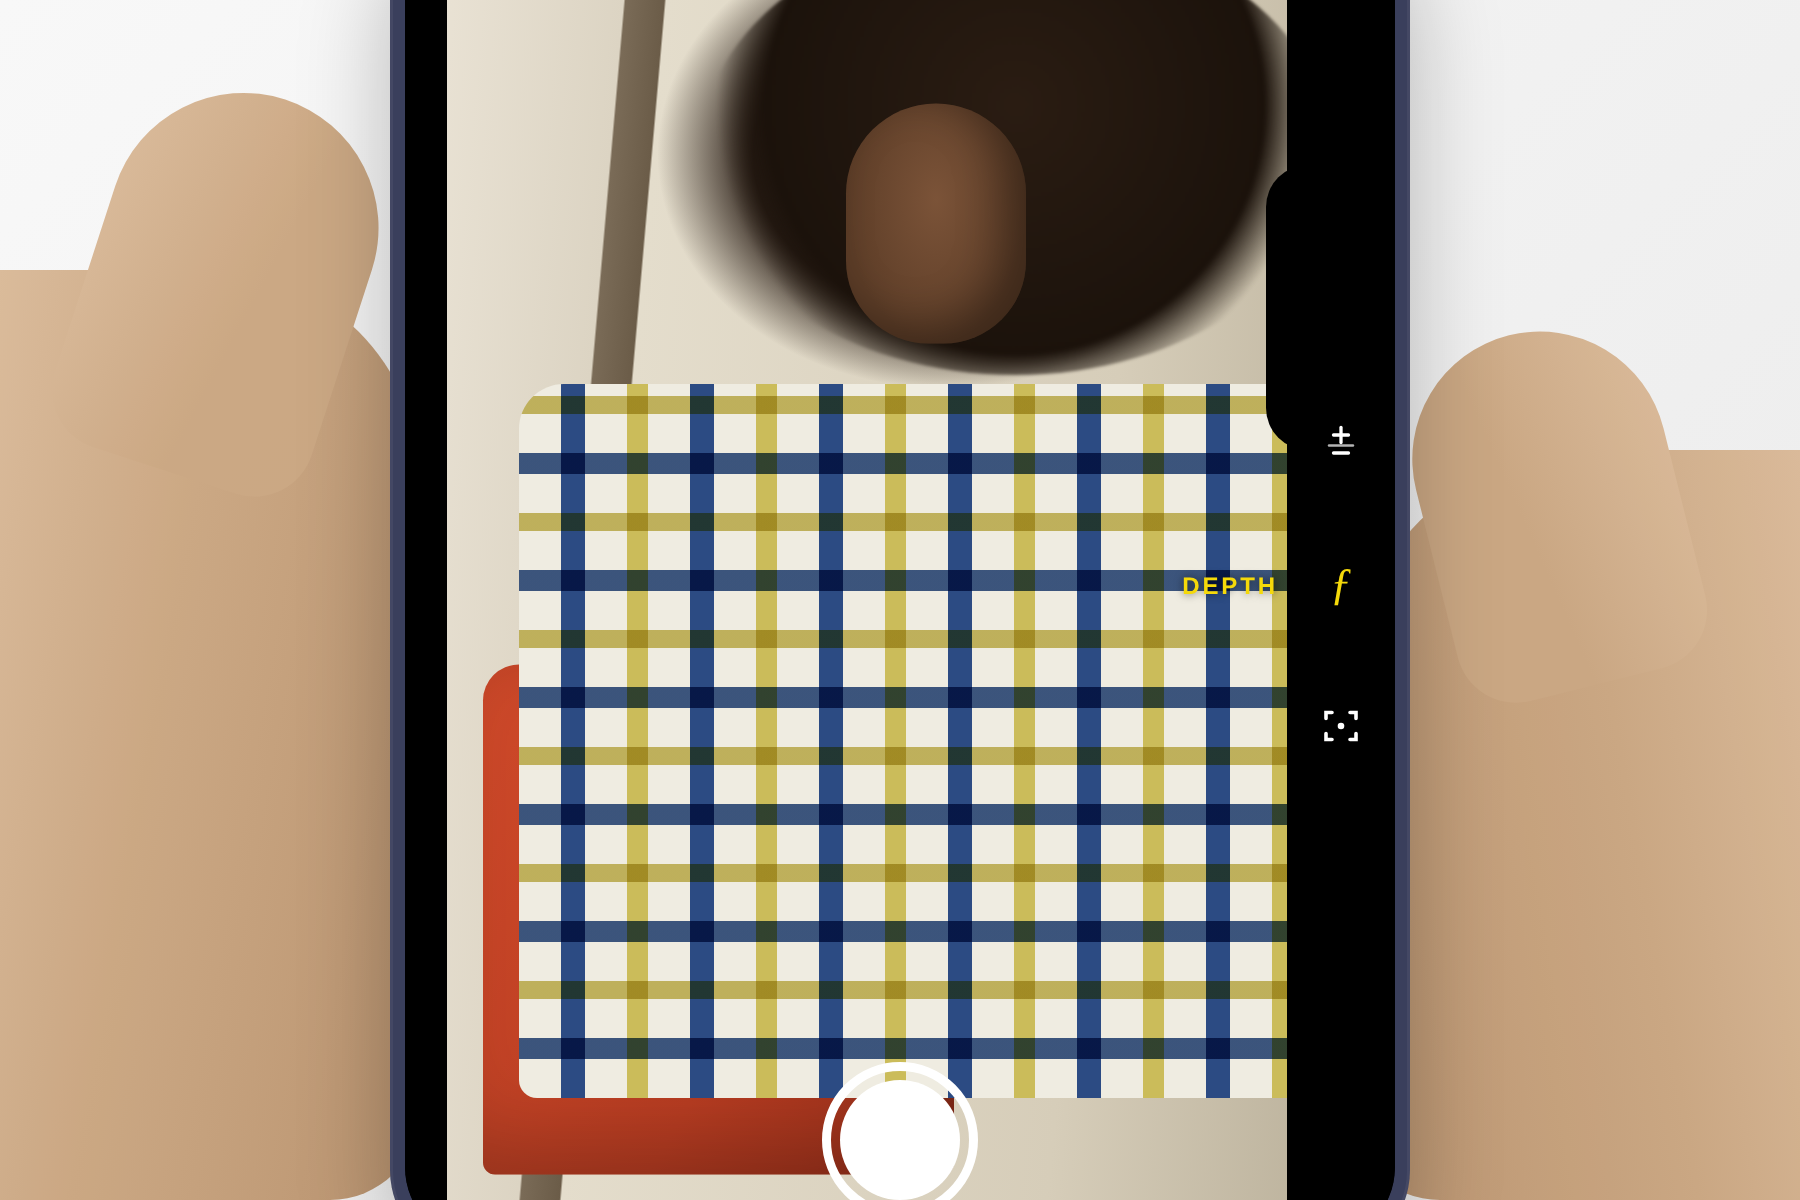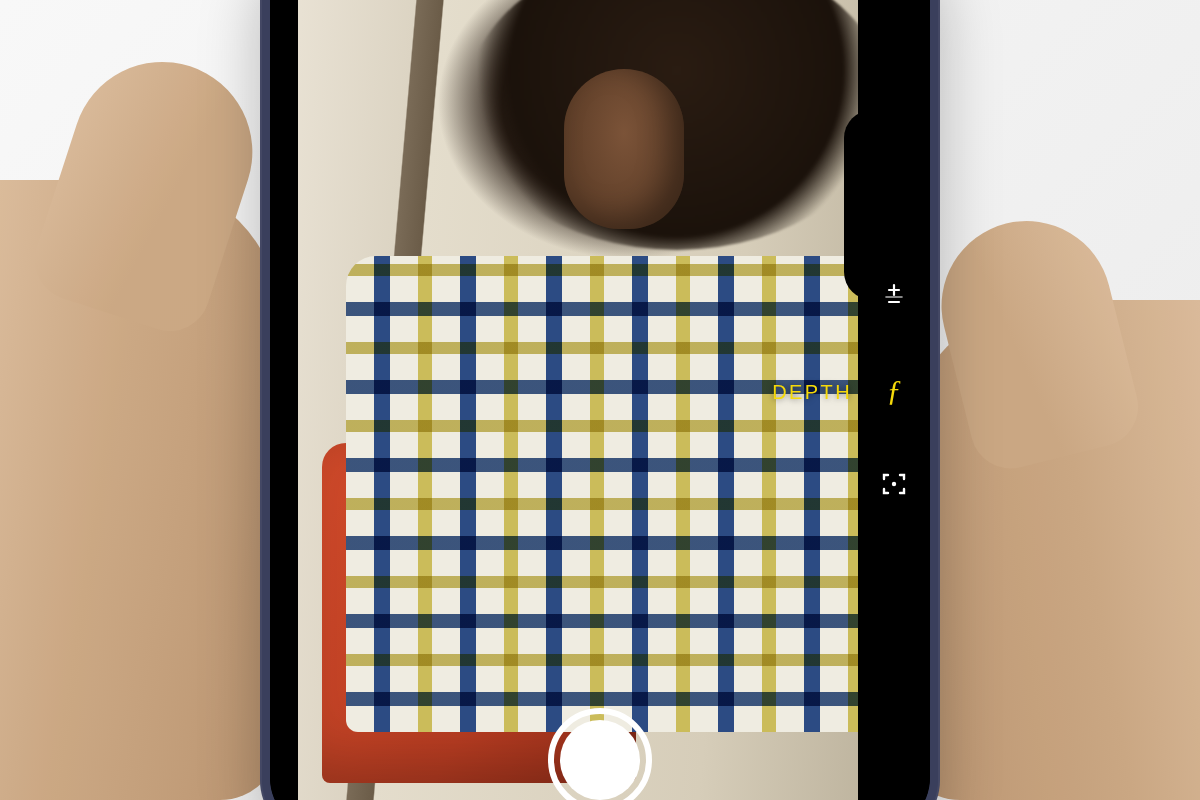--- a/index.html
+++ b/index.html
@@ -191,22 +191,22 @@
   .ctrl svg { display: block; }
   .depth-row {
     display: flex;
     align-items: center;
     gap: 4px;
   }
   .depth-label {
     position: absolute;
     right: 62px;
     color: #f5d90a;
-    font-size: 20px;
-    font-weight: 400;
+    font-size: 16px;
+    font-weight: 700;
     letter-spacing: 0.12em;
     transform: translateY(2px);
     text-shadow: 0 0 6px rgba(0,0,0,0.6);
     white-space: nowrap;
   }
   .f-icon {
     font-family: Georgia, 'Times New Roman', serif;
     font-style: italic;
     font-size: 30px;
     color: #f5d90a;

